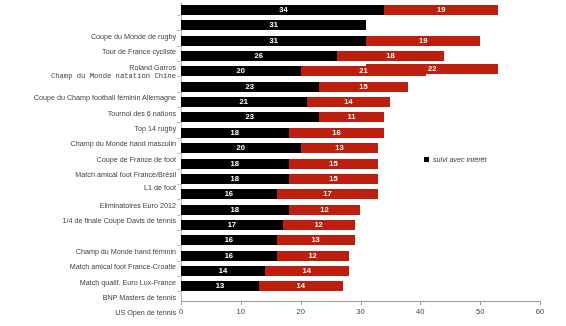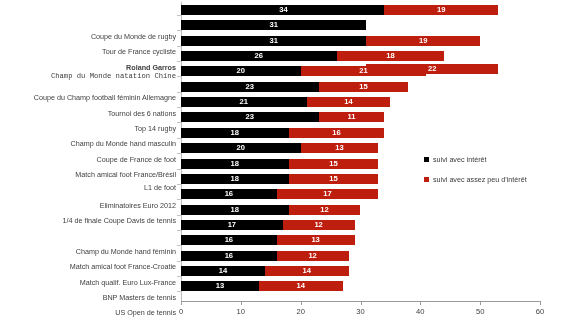--- a/index.html
+++ b/index.html
@@ -119,20 +119,21 @@
     font-size: 7.6px;
     color: #3f3f3f;
   }
 
   
   .legend {
     position: absolute;
     left: 424px;
     top: 155px;
     width: 140px;
+    font-style: italic;
   }
   .legend-entry {
     display: flex;
     align-items: center;
     margin-bottom: 11px;
     white-space: nowrap;
   }
   .legend-swatch {
     width: 5px;
     height: 5px;
@@ -147,21 +148,21 @@
   }
 </style>
 </head>
 <body>
 
 <div id="chart-root">
 
   <div class="cat-labels">
       <div class="cat-label" style="top: 4px;">Coupe du Monde de rugby</div>
       <div class="cat-label" style="top: 19.35px;">Tour de France cycliste</div>
-      <div class="cat-label" style="top: 34.7px; font-weight: bold;">Roland Garros</div>
+      <div class="cat-label" style="top: 34.7px;">Roland Garros</div>
       <div class="cat-label" style="top: 43px; font-family: Liberation Mono, monospace;">Champ du Monde natation Chine</div>
       <div class="cat-label" style="top: 65.4px;">Coupe du Champ football féminin Allemagne</div>
       <div class="cat-label" style="top: 80.75px;">Tournoi des 6 nations</div>
       <div class="cat-label" style="top: 96.1px;">Top 14 rugby</div>
       <div class="cat-label" style="top: 111.45px;">Champ du Monde hand masculin</div>
       <div class="cat-label" style="top: 126.8px;">Coupe de France de foot</div>
       <div class="cat-label" style="top: 142.15px;">Match amical foot France/Brésil</div>
       <div class="cat-label" style="top: 155px;">L1 de foot</div>
       <div class="cat-label" style="top: 172.85px; text-align: right;">Eliminatoires Euro 2012</div>
       <div class="cat-label" style="top: 188.2px;">1/4 de finale Coupe Davis de tennis</div>
@@ -344,24 +345,20 @@
       <div class="xtick" style="left: 480.167px;"></div>
       <div class="xlabel" style="left: 480.167px;">50</div>
       <div class="xtick" style="left: 540px;"></div>
       <div class="xlabel" style="left: 540px;">60</div>
     </div>
 
   <div class="legend">
     <div class="legend-entry">
       <span class="legend-swatch black"></span>
       <span class="legend-text">suivi avec intérêt</span>
-    </div>
-    <div class="legend-entry">
-      <span class="legend-swatch red"></span>
-      <span class="legend-text">suivi avec assez peu d'intérêt</span>
     </div>
   </div>
 
 <div class="cat-tick" style="top: 15px;"></div>
     <div class="cat-tick" style="top: 30.35px;"></div>
     <div class="cat-tick" style="top: 45.7px;"></div>
     <div class="cat-tick" style="top: 61.05px;"></div>
     <div class="cat-tick" style="top: 76.4px;"></div>
     <div class="cat-tick" style="top: 91.75px;"></div>
     <div class="cat-tick" style="top: 107.1px;"></div>

